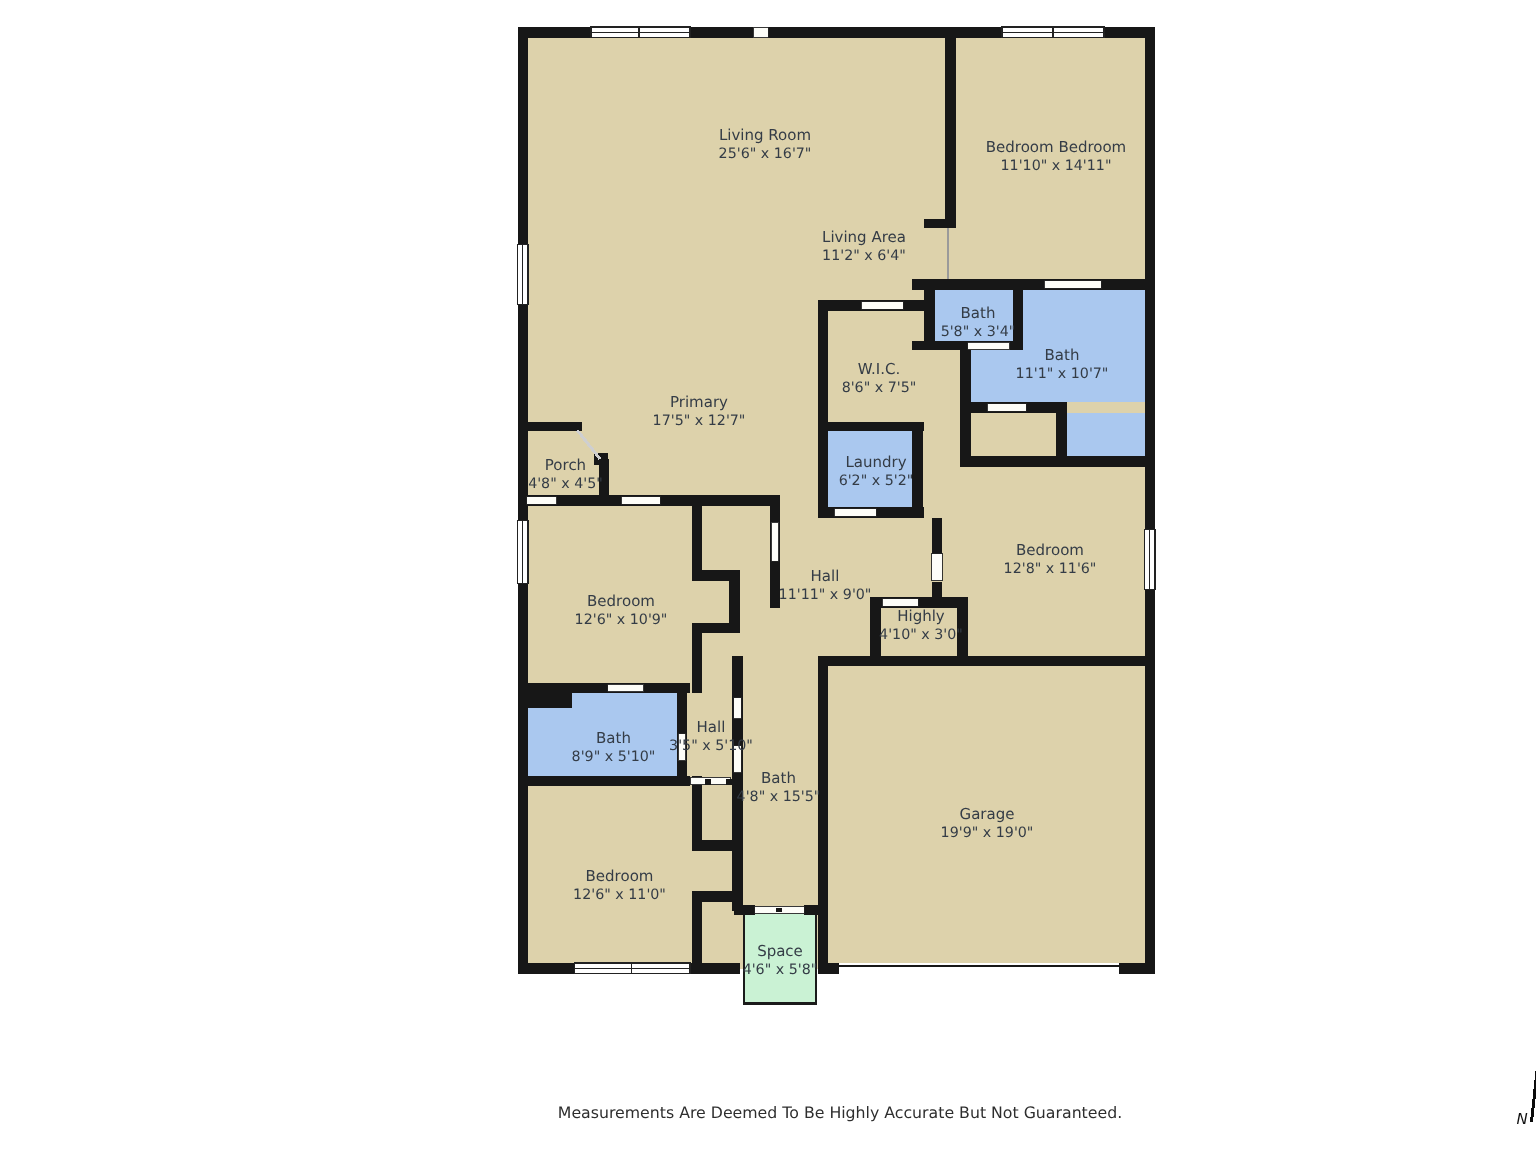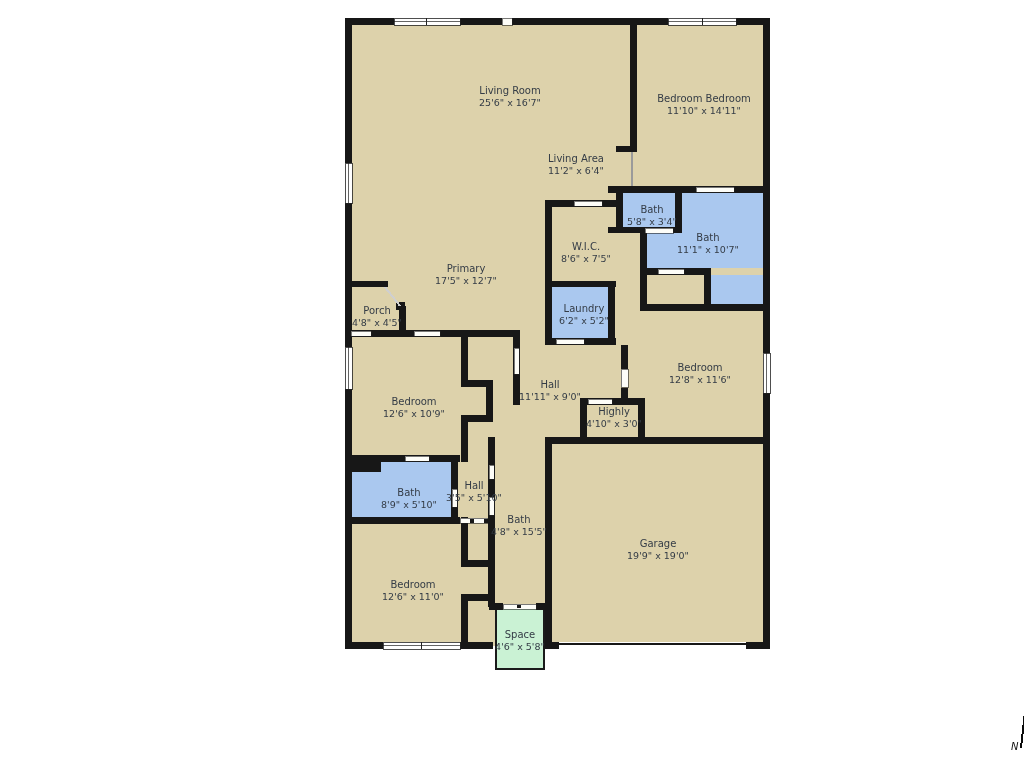--- a/index.html
+++ b/index.html
@@ -231,15 +231,16 @@
   </div>
   <div class="room" style="left:610px;top:550px">
     <div class="rname">Garage</div>
     <div class="rdims">19'9" x 19'0"</div>
   </div>
   <div class="room" style="left:472px;top:641px">
     <div class="rname">Space</div>
     <div class="rdims">4'6" x 5'8"</div>
   </div>
 
+  <div id="disclaimer">Measurements Are Deemed To Be Highly Accurate But Not Guaranteed.</div>
   <div id="compass-n">N</div>
 
 </div>
 
 </body></html>

